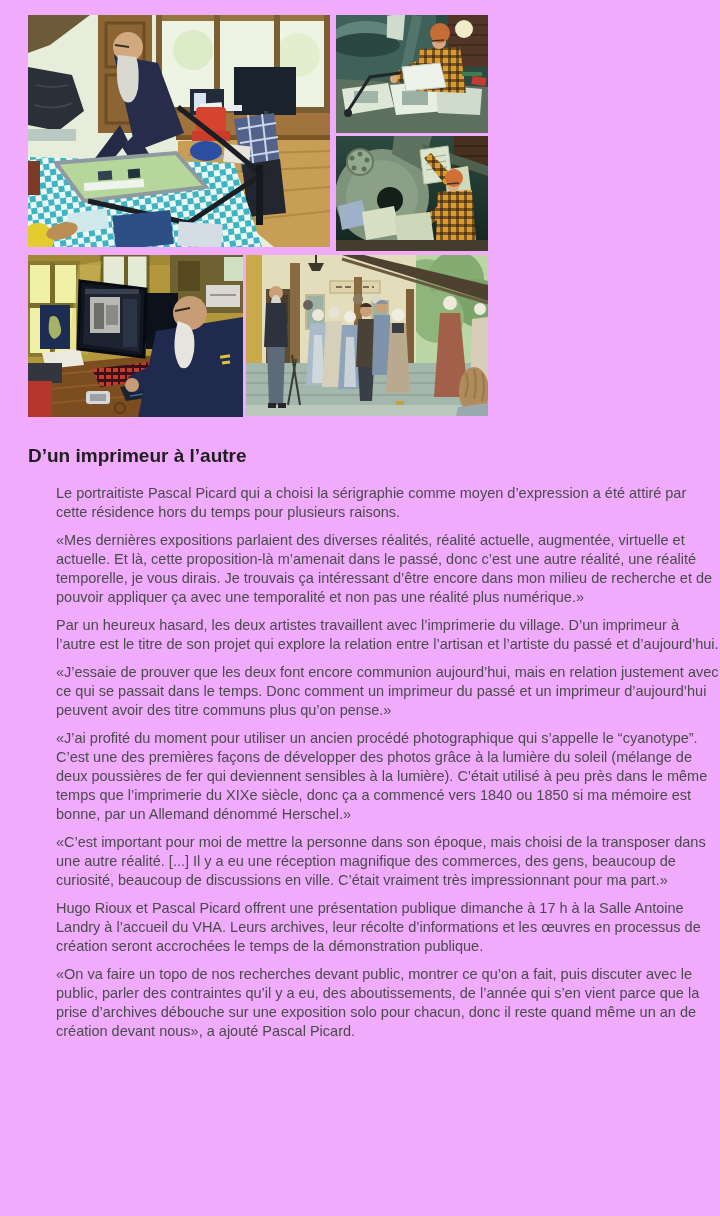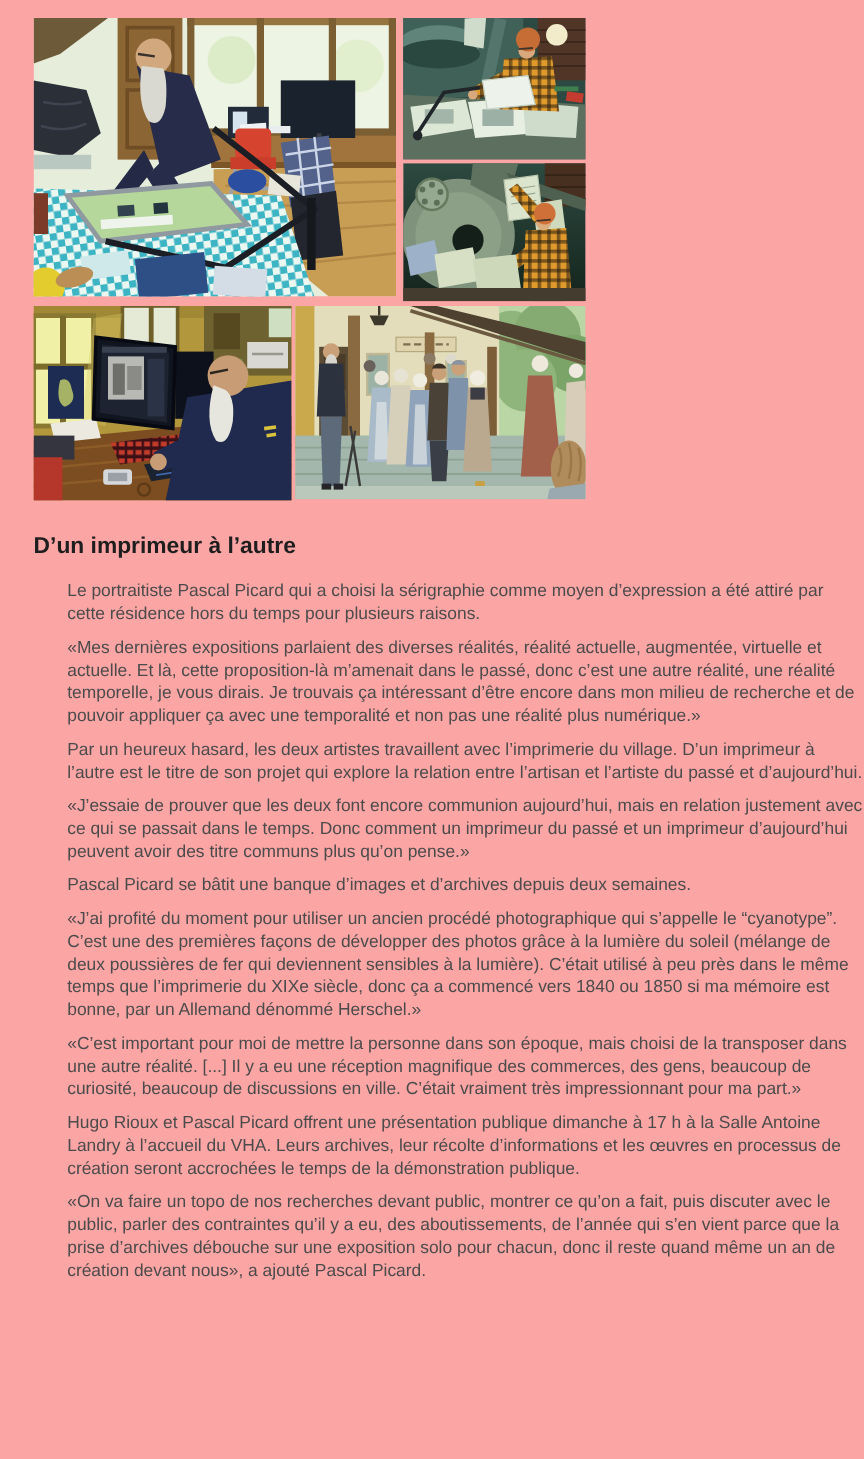--- a/index.html
+++ b/index.html
@@ -1,18 +1,18 @@
 <!DOCTYPE html>
 <html lang="fr"><head>
 <meta charset="utf-8">
 <style>
   html,body{margin:0;padding:0;}
   body{background:#f3f3f3;font-family:"Liberation Sans",sans-serif;}
   .page{
-    width:720px;height:1216px;background:#fca5a5;overflow:hidden;
+    width:720px;height:1216px;background:#f0abfc;overflow:hidden;
     box-sizing:border-box;padding:15px 36px 0 28px;
   }
   .collage{width:460px;}
   .row{display:flex;}
   .row1{gap:6px;margin-bottom:4px;}
   .col-right{display:flex;flex-direction:column;gap:3px;}
   .row2{gap:3px;}
   figure{margin:0;padding:0;line-height:0;}
   figure svg{display:block;}
   h2.article-title{
@@ -306,20 +306,19 @@
     </div>
   </div>
 
   <h2 class="article-title">D’un imprimeur à l’autre</h2>
 
   <div class="article-body">
     <p>Le portraitiste Pascal Picard qui a choisi la sérigraphie comme moyen d’expression a été attiré par cette résidence hors du temps pour plusieurs raisons.</p>
     <p>«Mes dernières expositions parlaient des diverses réalités, réalité actuelle, augmentée, virtuelle et actuelle. Et là, cette proposition-là m’amenait dans le passé, donc c’est une autre réalité, une réalité temporelle, je vous dirais. Je trouvais ça intéressant d’être encore dans mon milieu de recherche et de pouvoir appliquer ça avec une temporalité et non pas une réalité plus numérique.»</p>
     <p>Par un heureux hasard, les deux artistes travaillent avec l’imprimerie du village. D’un imprimeur à l’autre est le titre de son projet qui explore la relation entre l’artisan et l’artiste du passé et d’aujourd’hui.</p>
     <p>«J’essaie de prouver que les deux font encore communion aujourd’hui, mais en relation justement avec ce qui se passait dans le temps. Donc comment un imprimeur du passé et un imprimeur d’aujourd’hui peuvent avoir des titre communs plus qu’on pense.»</p>
-    <p>Pascal Picard se bâtit une banque d’images et d’archives depuis deux semaines.</p>
     <p>«J’ai profité du moment pour utiliser un ancien procédé photographique qui s’appelle le “cyanotype”. C’est une des premières façons de développer des photos grâce à la lumière du soleil (mélange de deux poussières de fer qui deviennent sensibles à la lumière). C’était utilisé à peu près dans le même temps que l’imprimerie du XIXe siècle, donc ça a commencé vers 1840 ou 1850 si ma mémoire est bonne, par un Allemand dénommé Herschel.»</p>
     <p>«C’est important pour moi de mettre la personne dans son époque, mais choisi de la transposer dans une autre réalité. [...] Il y a eu une réception magnifique des commerces, des gens, beaucoup de curiosité, beaucoup de discussions en ville. C’était vraiment très impressionnant pour ma part.»</p>
     <p>Hugo Rioux et Pascal Picard offrent une présentation publique dimanche à 17 h à la Salle Antoine Landry à l’accueil du VHA. Leurs archives, leur récolte d’informations et les œuvres en processus de création seront accrochées le temps de la démonstration publique.</p>
     <p>«On va faire un topo de nos recherches devant public, montrer ce qu’on a fait, puis discuter avec le public, parler des contraintes qu’il y a eu, des aboutissements, de l’année qui s’en vient parce que la prise d’archives débouche sur une exposition solo pour chacun, donc il reste quand même un an de création devant nous», a ajouté Pascal Picard.</p>
   </div>
 
 </div>
 
 </body></html>

